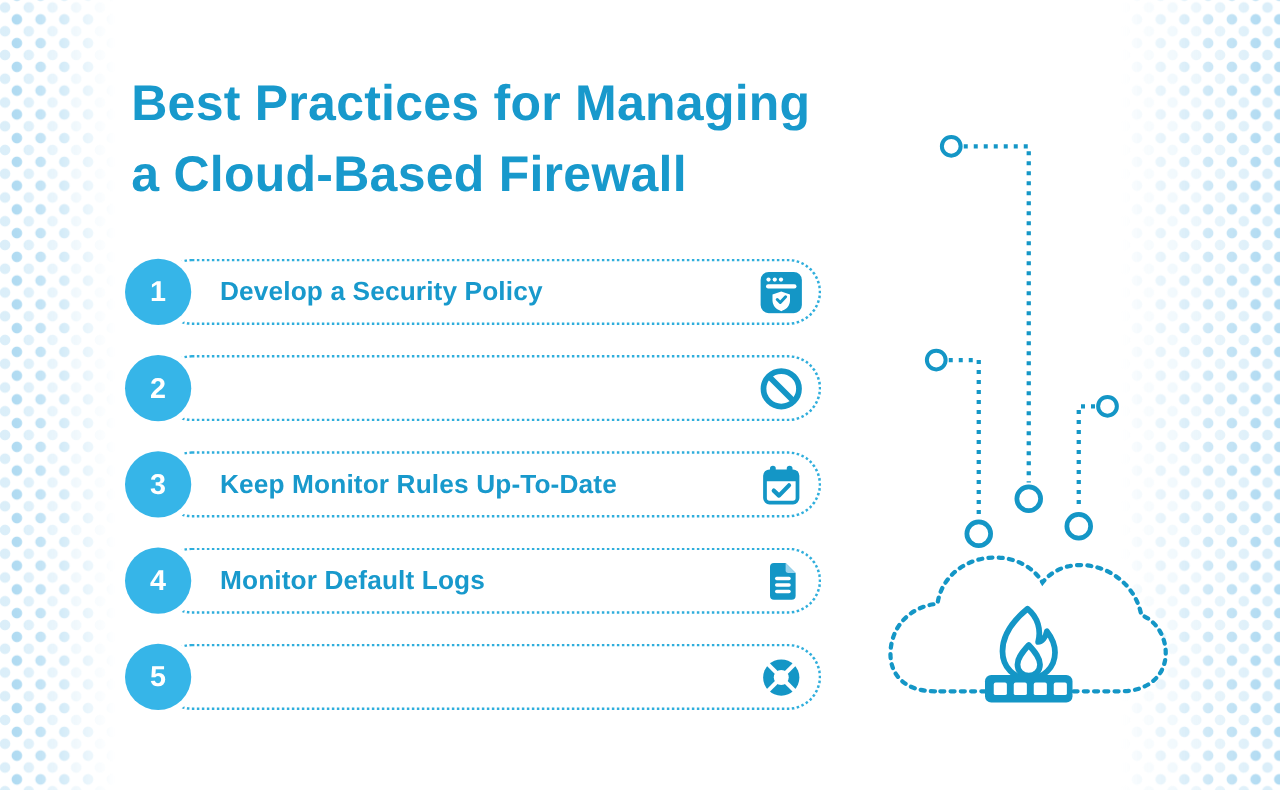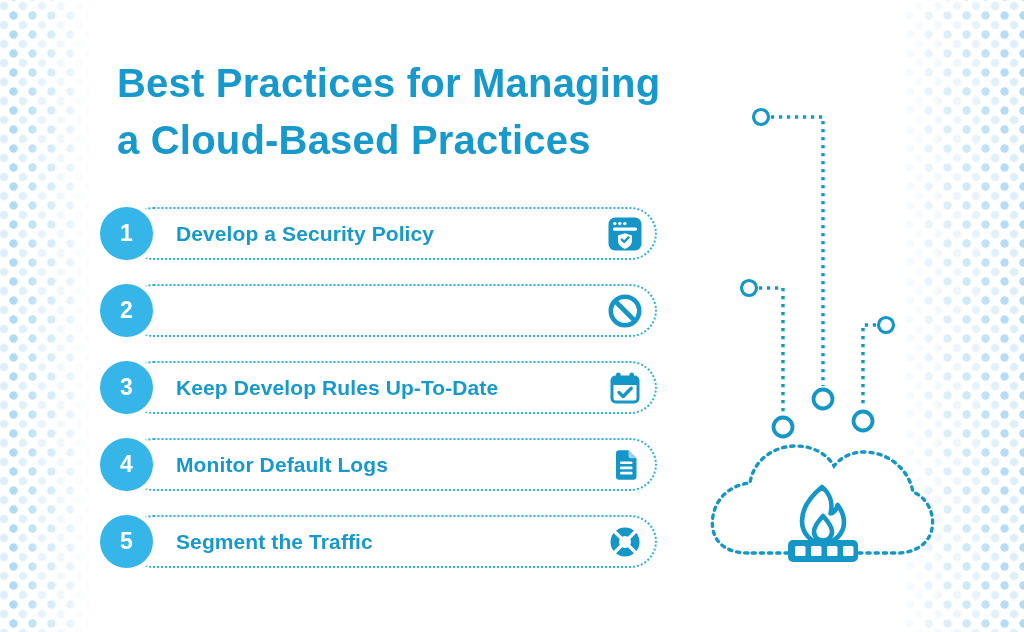--- a/index.html
+++ b/index.html
@@ -22,21 +22,21 @@
     -webkit-mask-image:linear-gradient(to right, rgba(0,0,0,1) 15%, rgba(0,0,0,0) 100%);
     mask-image:linear-gradient(to right, rgba(0,0,0,1) 15%, rgba(0,0,0,0) 100%);
   }
   .halftone.right{
     left:896px;width:128px;
     -webkit-mask-image:linear-gradient(to left, rgba(0,0,0,1) 10%, rgba(0,0,0,0) 100%);
     mask-image:linear-gradient(to left, rgba(0,0,0,1) 10%, rgba(0,0,0,0) 100%);
   }
   
   .title{
-    position:absolute;left:117px;top:55px;z-index:3;
+    position:absolute;left:105px;top:55px;z-index:3;
     color:#1899CC;font-size:40px;font-weight:700;line-height:57px;letter-spacing:0.2px;
   }
   
   .steps{position:absolute;left:100px;top:207px;width:557px;z-index:3;}
   .step{position:relative;height:53px;margin-bottom:24px;}
   .pill{
     position:absolute;left:27px;right:0;top:0;bottom:0;
     border:2px dotted #2FAEDC;border-radius:28px;background:#ffffff;
   }
   .num{
@@ -57,21 +57,21 @@
   .illustration{position:absolute;left:690px;top:0;width:334px;height:632px;z-index:2;}
 </style>
 </head>
 <body>
 
 <div class="halftone left"></div>
 <div class="halftone right"></div>
 
 <h1 class="title" style="margin:0;">
   <span>Best Practices for Managing</span><br>
-  <span>a Cloud-Based Practices</span>
+  <span>a Cloud-Based Firewall</span>
 </h1>
 
 <div class="steps">
 
   <div class="step">
     <div class="pill"></div>
     <div class="num">1</div>
     <div class="label">Develop a Security Policy</div>
     <div class="step-icon">
       <svg width="34" height="34" viewBox="0 0 34 34">
@@ -93,21 +93,21 @@
       <svg width="36" height="36" viewBox="0 0 36 36">
         <circle cx="18" cy="18" r="14.2" fill="none" stroke="#1496C6" stroke-width="4.6"></circle>
         <line x1="8" y1="8" x2="28" y2="28" stroke="#1496C6" stroke-width="4.6"></line>
       </svg>
     </div>
   </div>
 
   <div class="step">
     <div class="pill"></div>
     <div class="num">3</div>
-    <div class="label">Keep Develop Rules Up-To-Date</div>
+    <div class="label">Keep Monitor Rules Up-To-Date</div>
     <div class="step-icon">
       <svg width="34" height="34" viewBox="0 0 34 34">
         <rect x="8" y="1.5" width="4.6" height="8" rx="2.3" fill="#1496C6"></rect>
         <rect x="21.4" y="1.5" width="4.6" height="8" rx="2.3" fill="#1496C6"></rect>
         <rect x="4" y="6" width="26" height="25" rx="3.6" fill="#fff" stroke="#1496C6" stroke-width="3"></rect>
         <path d="M4 6 h26 v8 h-26 z" fill="#1496C6"></path>
         <path d="M11 21.5 l4.2 4 l8 -8.2" fill="none" stroke="#1496C6" stroke-width="3.4" stroke-linecap="round" stroke-linejoin="round"></path>
       </svg>
     </div>
   </div>
@@ -123,21 +123,20 @@
         <rect x="12" y="13.4" width="12.6" height="2.7" rx="1.35" fill="#fff"></rect>
         <rect x="12" y="18.6" width="12.6" height="2.7" rx="1.35" fill="#fff"></rect>
         <rect x="12" y="23.8" width="12.6" height="2.7" rx="1.35" fill="#fff"></rect>
       </svg>
     </div>
   </div>
 
   <div class="step">
     <div class="pill"></div>
     <div class="num">5</div>
-    <div class="label">Segment the Traffic</div>
     <div class="step-icon">
       <svg width="36" height="36" viewBox="0 0 36 36">
         <circle cx="18" cy="18" r="14.5" fill="#1496C6"></circle>
         <g stroke="#fff" stroke-width="3.2">
           <line x1="18" y1="18" x2="29.5" y2="6.5"></line>
           <line x1="18" y1="18" x2="6.5" y2="6.5"></line>
           <line x1="18" y1="18" x2="29.5" y2="29.5"></line>
           <line x1="18" y1="18" x2="6.5" y2="29.5"></line>
         </g>
         <circle cx="18" cy="18" r="6" fill="#fff"></circle>

